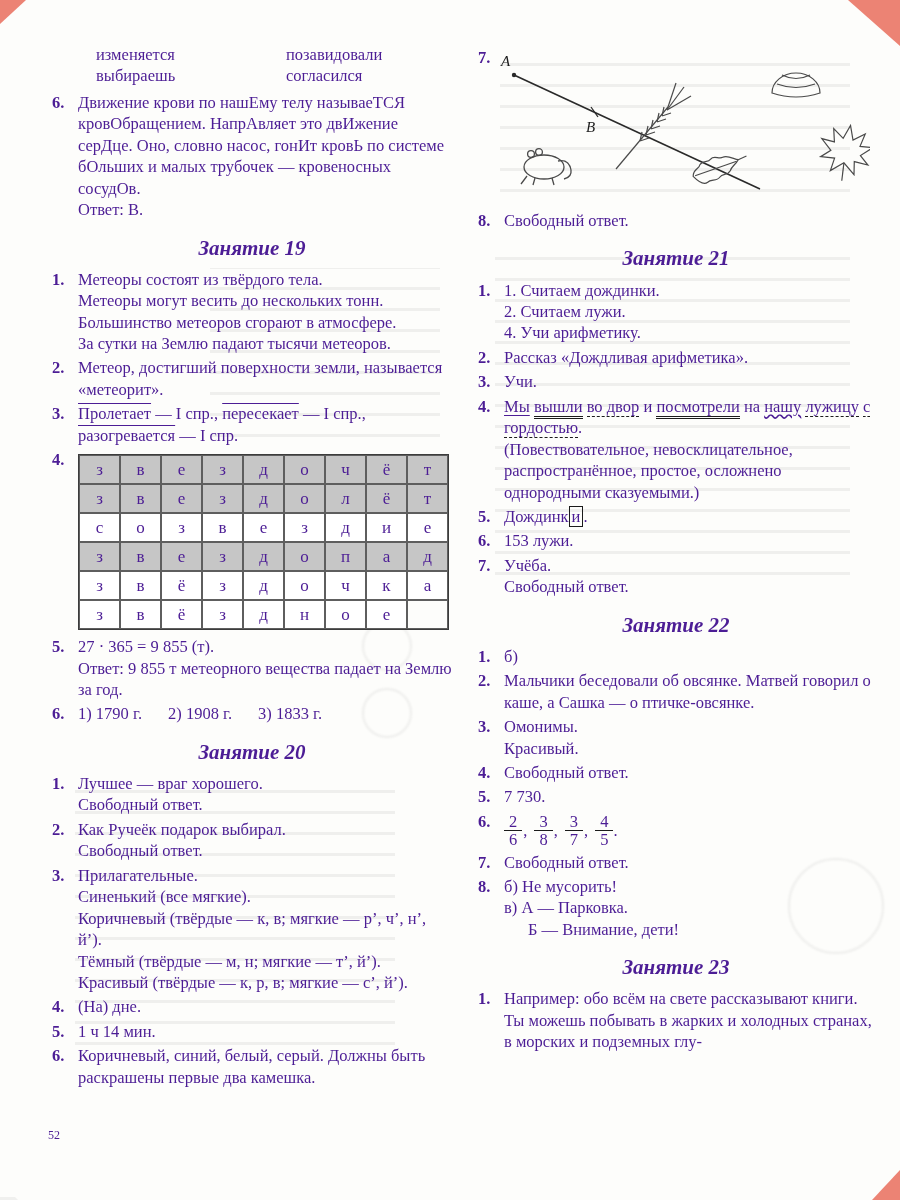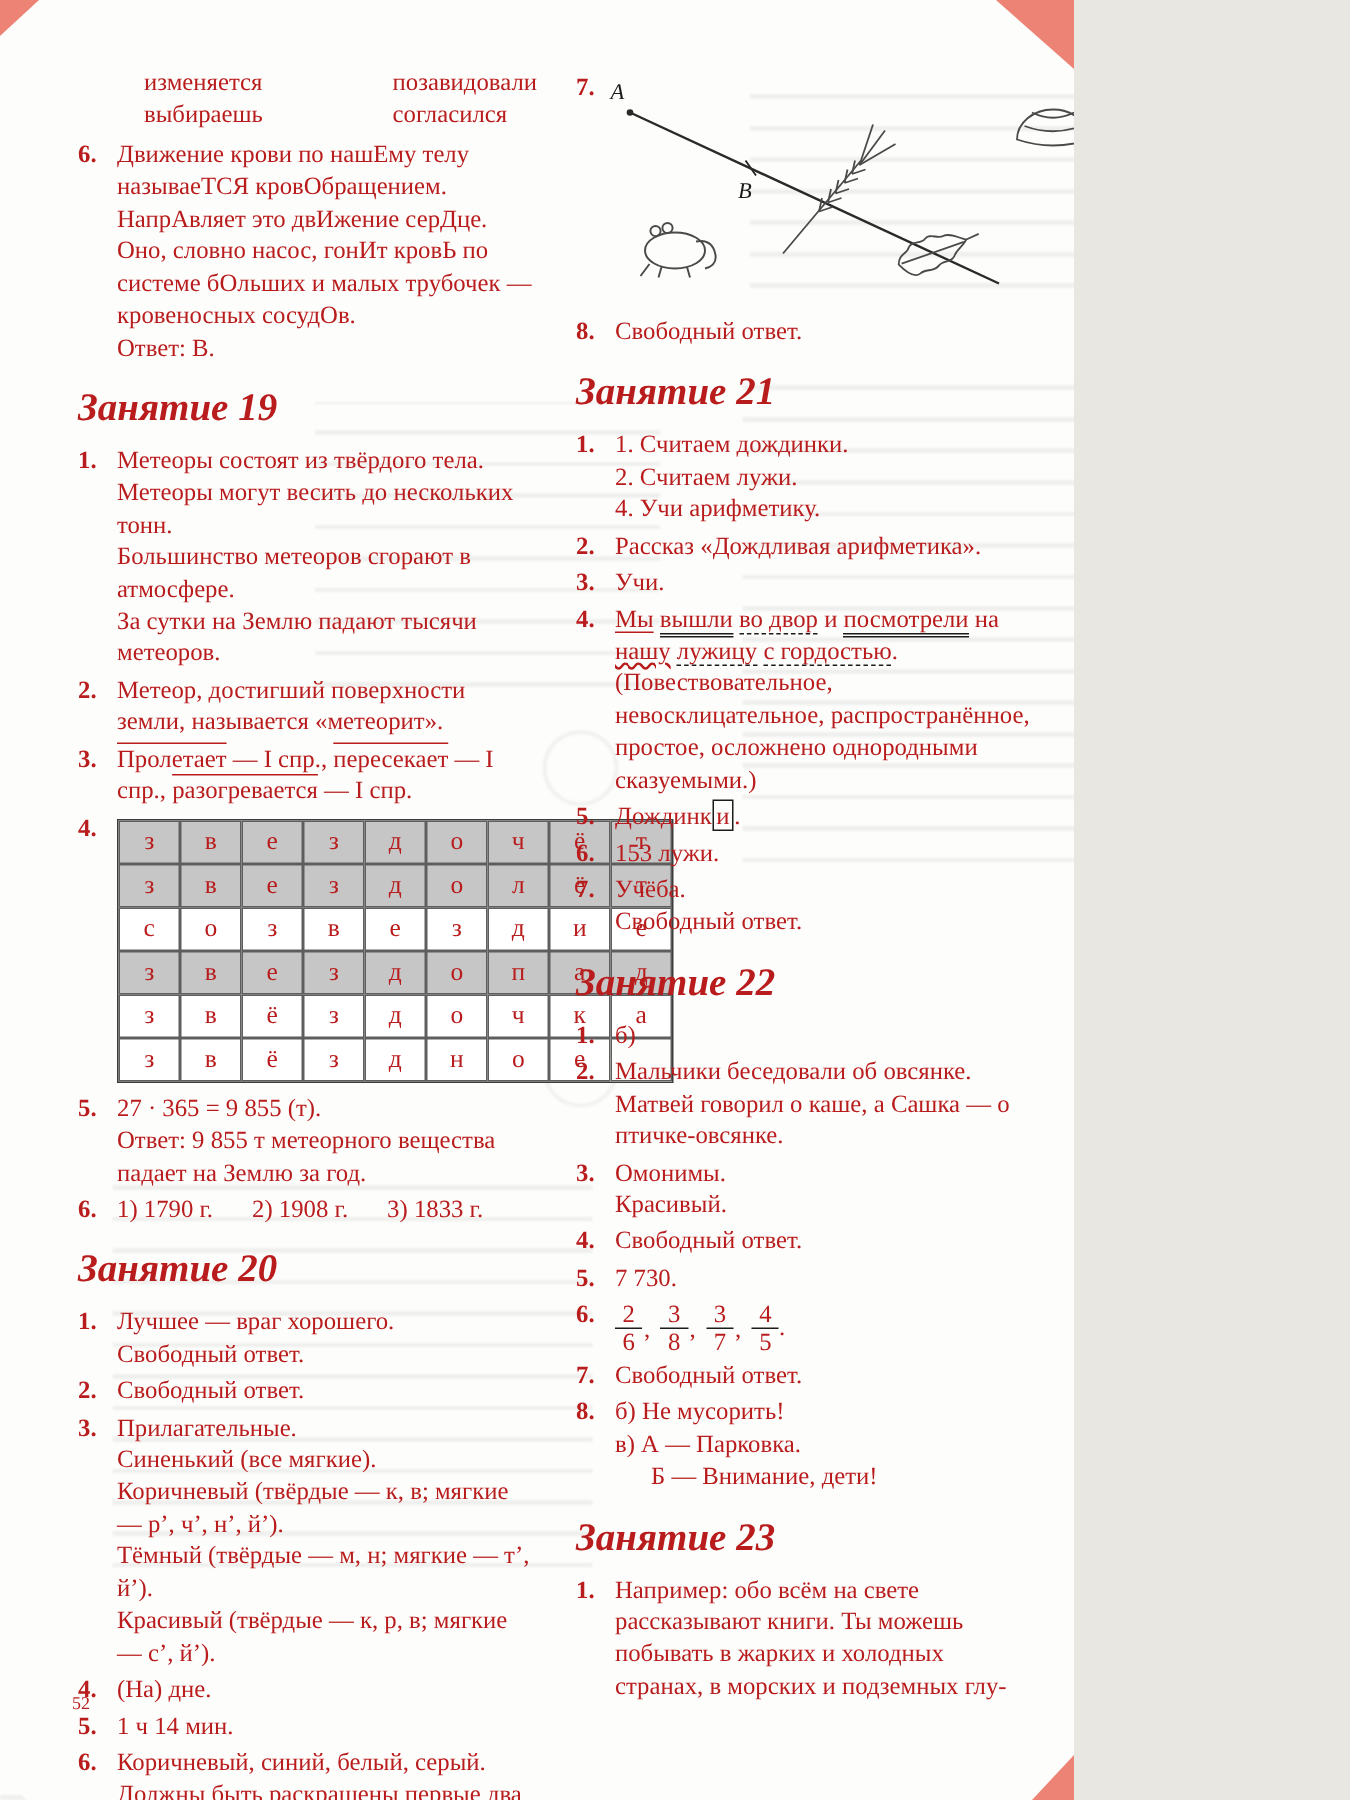--- a/index.html
+++ b/index.html
@@ -4,24 +4,24 @@
 <style>
   * { box-sizing: border-box; }
   html, body { margin: 0; padding: 0; }
   body {
     width: 900px; height: 1200px;
     background: #e9e7e2;
     font-family: "Liberation Serif", serif;
   }
   .page {
     position: relative;
-    width: 716px; height: 1200px;
+    width: 900px; height: 1200px;
     background: #fdfdfb;
     overflow: hidden;
-    color: #b91c1c;
+    color: #4c1d95;
     font-size: 16.5px;
     line-height: 1.3;
   }
   
   .corner { position: absolute; background: #ec8374; z-index: 3; }
   .corner.tl { left: 0; top: 0; width: 26px; height: 24px; clip-path: polygon(0 0, 100% 0, 0 100%); }
   .corner.tr { right: 0; top: 0; width: 52px; height: 46px; clip-path: polygon(0 0, 100% 0, 100% 100%); }
   .corner.bl { left: 0; bottom: 0; width: 18px; height: 18px; clip-path: polygon(0 0, 0 100%, 100% 100%); }
   .corner.br { right: 0; bottom: 0; width: 28px; height: 30px; clip-path: polygon(100% 0, 100% 100%, 0 100%); }
 
@@ -43,22 +43,22 @@
   .columns {
     position: absolute; z-index: 1;
     top: 44px; left: 52px; right: 26px;
     display: flex; gap: 26px;
   }
   .col { flex: 1; min-width: 0; }
   .col.left  { max-width: 402px; }
   .col.right { max-width: 396px; }
 
   .lesson {
-    font-weight: bold; font-style: italic;
-    font-size: 26px; margin: 15px 0 9px; line-height: 1.15;
+    text-align: center; font-weight: bold; font-style: italic;
+    font-size: 21px; margin: 15px 0 9px; line-height: 1.15;
   }
   .li { display: flex; margin: 3px 0; }
   .num { flex: 0 0 26px; font-weight: bold; }
   .body { flex: 1; min-width: 0; }
 
   .word-pairs { display: flex; padding-left: 44px; margin-bottom: 5px; }
   .word-pairs .wp-col:first-child { width: 190px; }
 
   
   .crossword { display: inline-block; border: 1.5px solid #3c3c3c; margin: 5px 0 3px; background: #fff; }
@@ -254,20 +254,21 @@
         <span class="num">1.</span>
         <div class="body">
           <div>Лучшее — враг хорошего.</div>
           <div>Свободный ответ.</div>
         </div>
       </div>
 
       <div class="li">
         <span class="num">2.</span>
         <div class="body">
+          <div>Как Ручеёк подарок выбирал.</div>
           <div>Свободный ответ.</div>
         </div>
       </div>
 
       <div class="li">
         <span class="num">3.</span>
         <div class="body">
           <div>Прилагательные.</div>
           <div>Синенький (все мягкие).</div>
           <div>Коричневый (твёрдые — к, в; мягкие — р’, ч’, н’, й’).</div>

